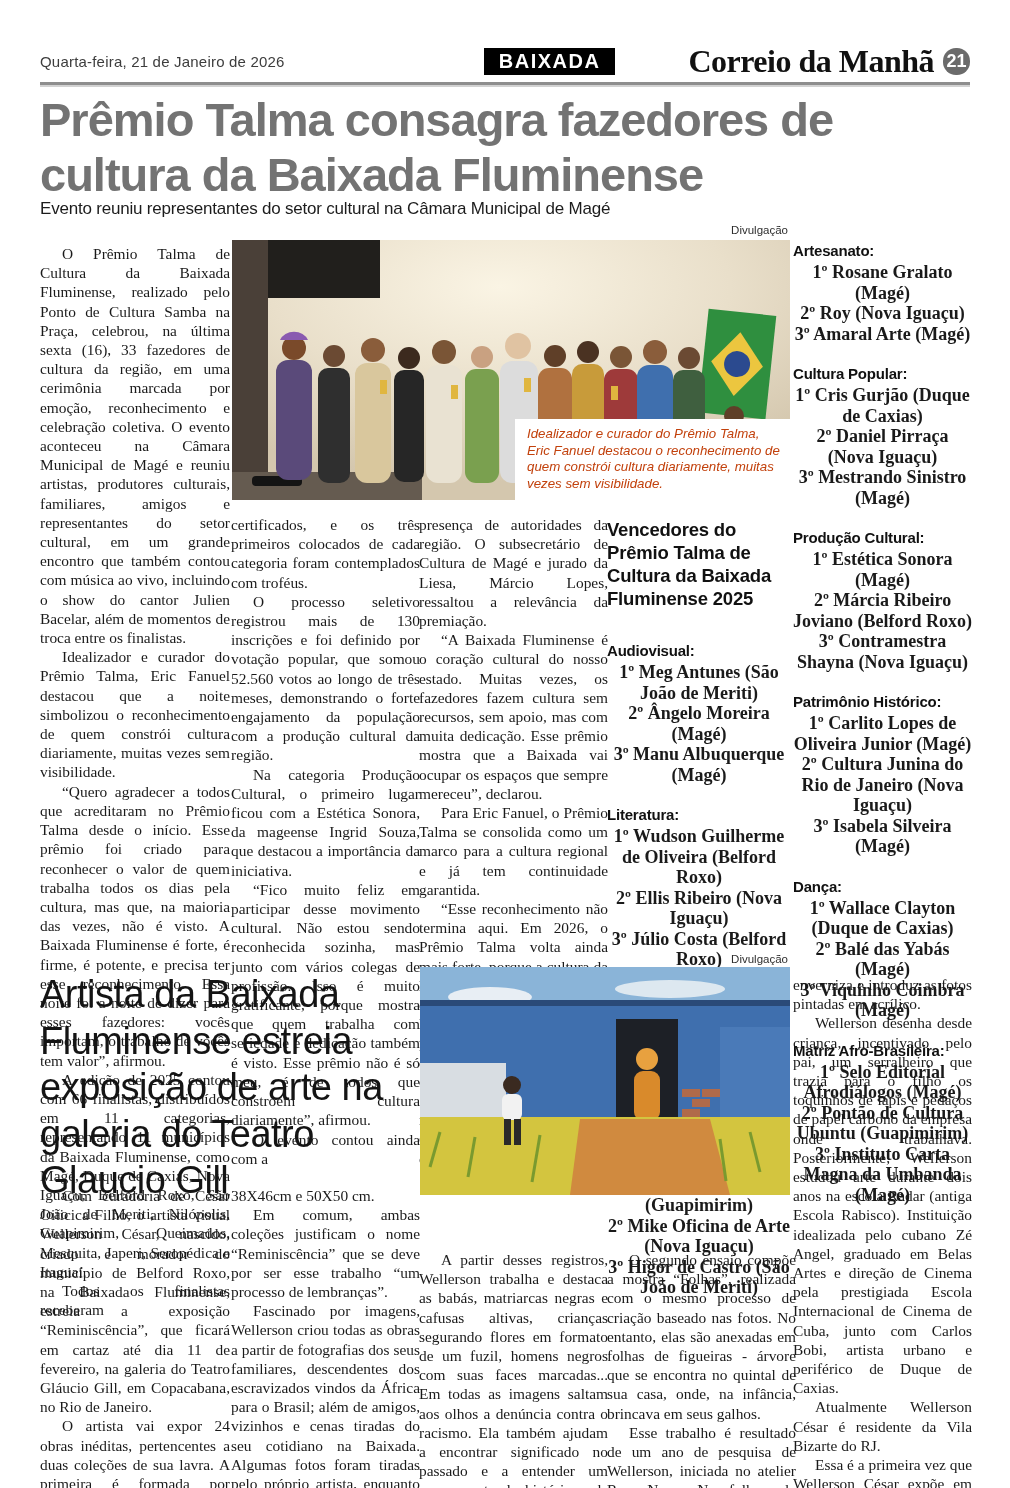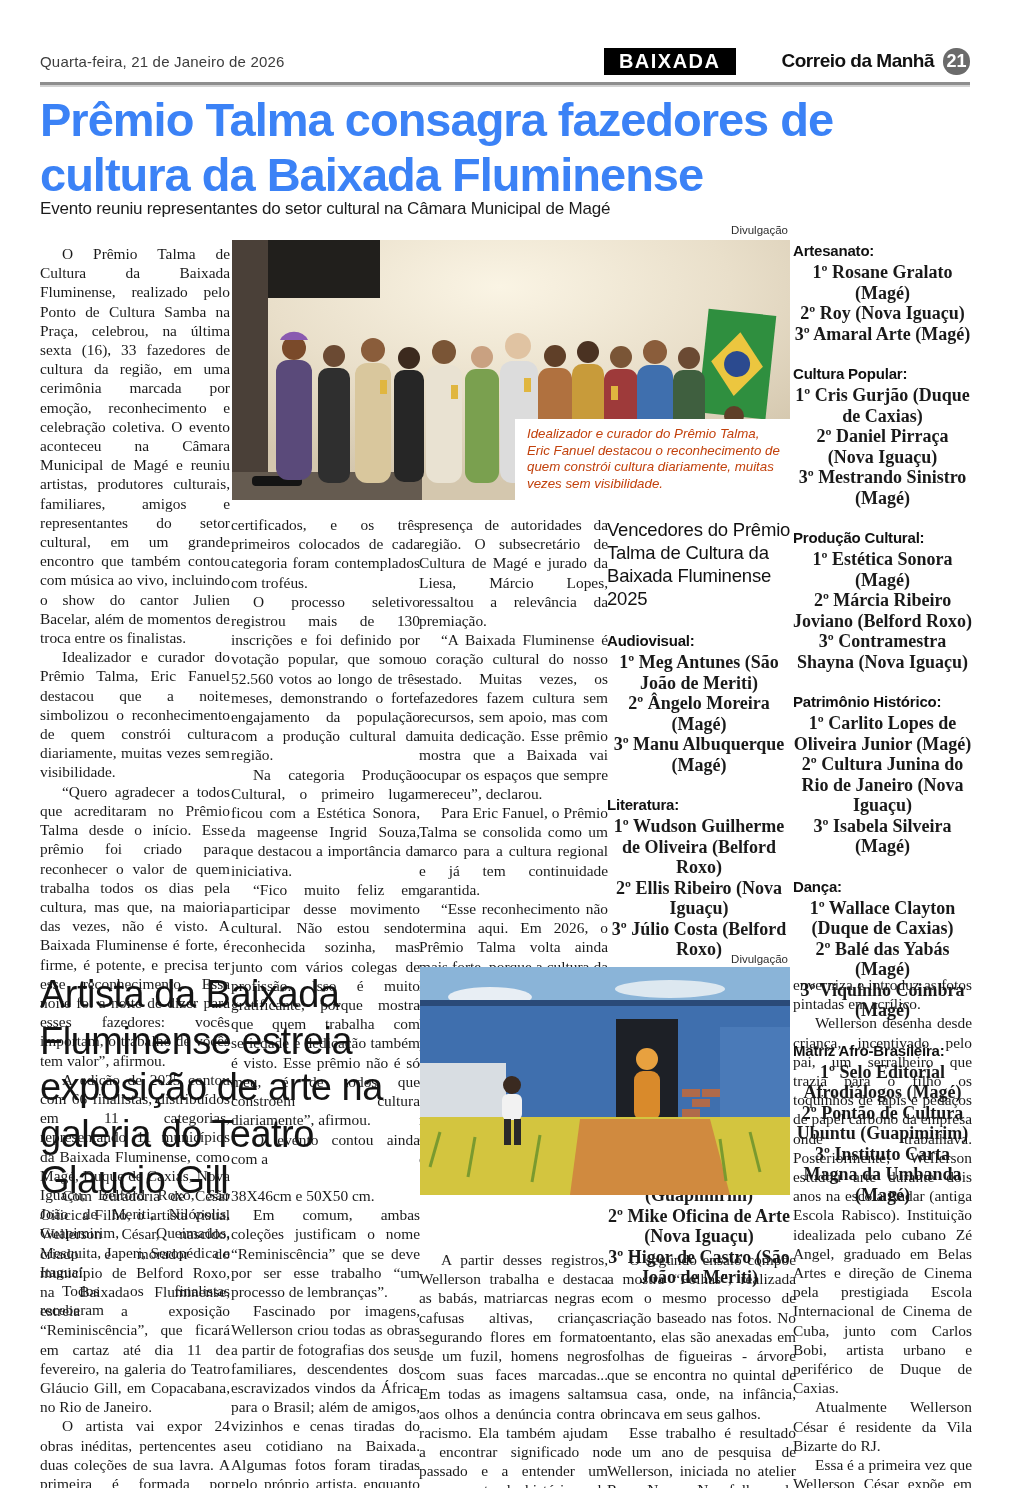--- a/index.html
+++ b/index.html
@@ -14,38 +14,38 @@
     position:absolute; left:40px; right:40px; top:44px; height:34px;
     display:flex; align-items:center;
     font-family:"Liberation Sans", sans-serif;
   }
   .date { font-size:15px; color:#3d3d3d; margin-right:auto; letter-spacing:.2px; }
   .section-box {
     background:#000; color:#fff; font-weight:bold; font-size:20px;
     letter-spacing:1.5px; padding:3px 15px 4px; line-height:1;
   }
   .masthead {
-    font-family:Liberation Sans, sans-serif; font-weight:bold; font-size:19px;
-    color:#111; margin-left:46px; letter-spacing:-.5px; white-space:nowrap;
+    font-family:Liberation Serif, serif; font-weight:bold; font-size:32px;
+    color:#111; margin-left:73px; letter-spacing:-.5px; white-space:nowrap;
   }
   .pagenum-box {
     width:27px; height:27px; background:#6b6b6b; color:#fff; font-weight:bold;
     font-size:18px; display:flex; align-items:center; justify-content:center;
     margin-left:9px;
     border-radius:13px;
   }
   .header-rule {
     position:absolute; left:40px; right:40px; top:82px; height:5px;
     background:linear-gradient(to bottom,#8e8e8e 0 3px,#d2d2d2 3px 5px);
   }
   
   .headline1 {
     position:absolute; left:40px; top:92px; width:935px;
     font-family:"Liberation Sans", sans-serif; font-weight:bold;
-    font-size:47px; line-height:55px; letter-spacing:-1px; color:#3b82f6;
+    font-size:47px; line-height:55px; letter-spacing:-1px; color:#737373;
   }
   .subhead1 {
     position:absolute; left:40px; top:199px; width:935px;
     font-family:"Liberation Sans", sans-serif; font-weight:500;
     font-size:17px; color:#1c1c1c; letter-spacing:-.2px;
   }
   .credit { position:absolute; font-family:"Liberation Sans", sans-serif;
     font-size:11.5px; color:#2e2e2e; text-align:right; }
   .credit1 { left:232px; width:556px; top:224px; }
   .credit2 { left:420px; width:368px; top:953px; }
@@ -64,22 +64,22 @@
   }
   .body-col p { text-indent:22px; text-align:justify; }
   .cont-start p:first-child { text-indent:0; }
   .col-a1-1 { left:40px;  top:244px; }
   .col-a1-2 { left:231px; top:515px; width:189px; }
   .col-a1-3 { left:419px; top:515px; width:189px; }
 
   
   .winners-box { position:absolute; left:607px; top:518px; width:184px; }
   .winners-title {
-    font-family:"Liberation Sans", sans-serif; font-weight:normal;
-    font-size:18.5px; line-height:23px; color:#111; margin-bottom:22px;
+    font-family:"Liberation Sans", sans-serif; font-weight:bold;
+    font-size:18.5px; line-height:23px; color:#111; margin-bottom:32px;
     letter-spacing:-.2px;
   }
   .sidebar { position:absolute; left:793px; top:242px; width:179px; }
   .cat { margin-bottom:21px; }
   .cat-title {
     font-family:"Liberation Sans", sans-serif; font-weight:bold;
     font-size:15px; color:#111; margin-bottom:3px; letter-spacing:-.2px;
   }
   .cat p { font-size:18px; line-height:20.5px; text-align:center;font-weight:bold; }
 

